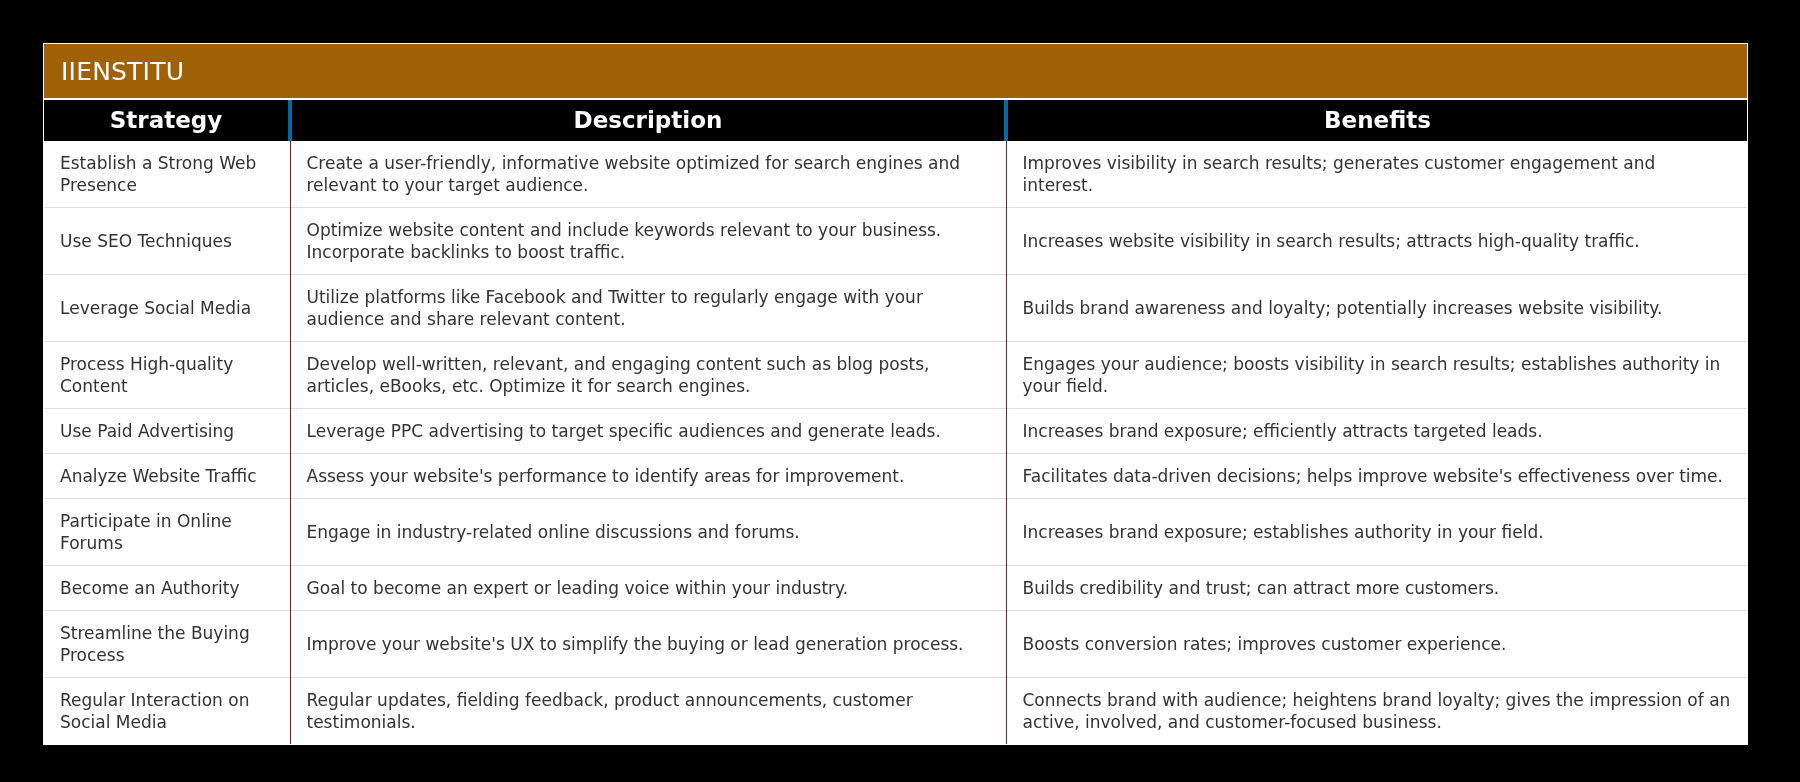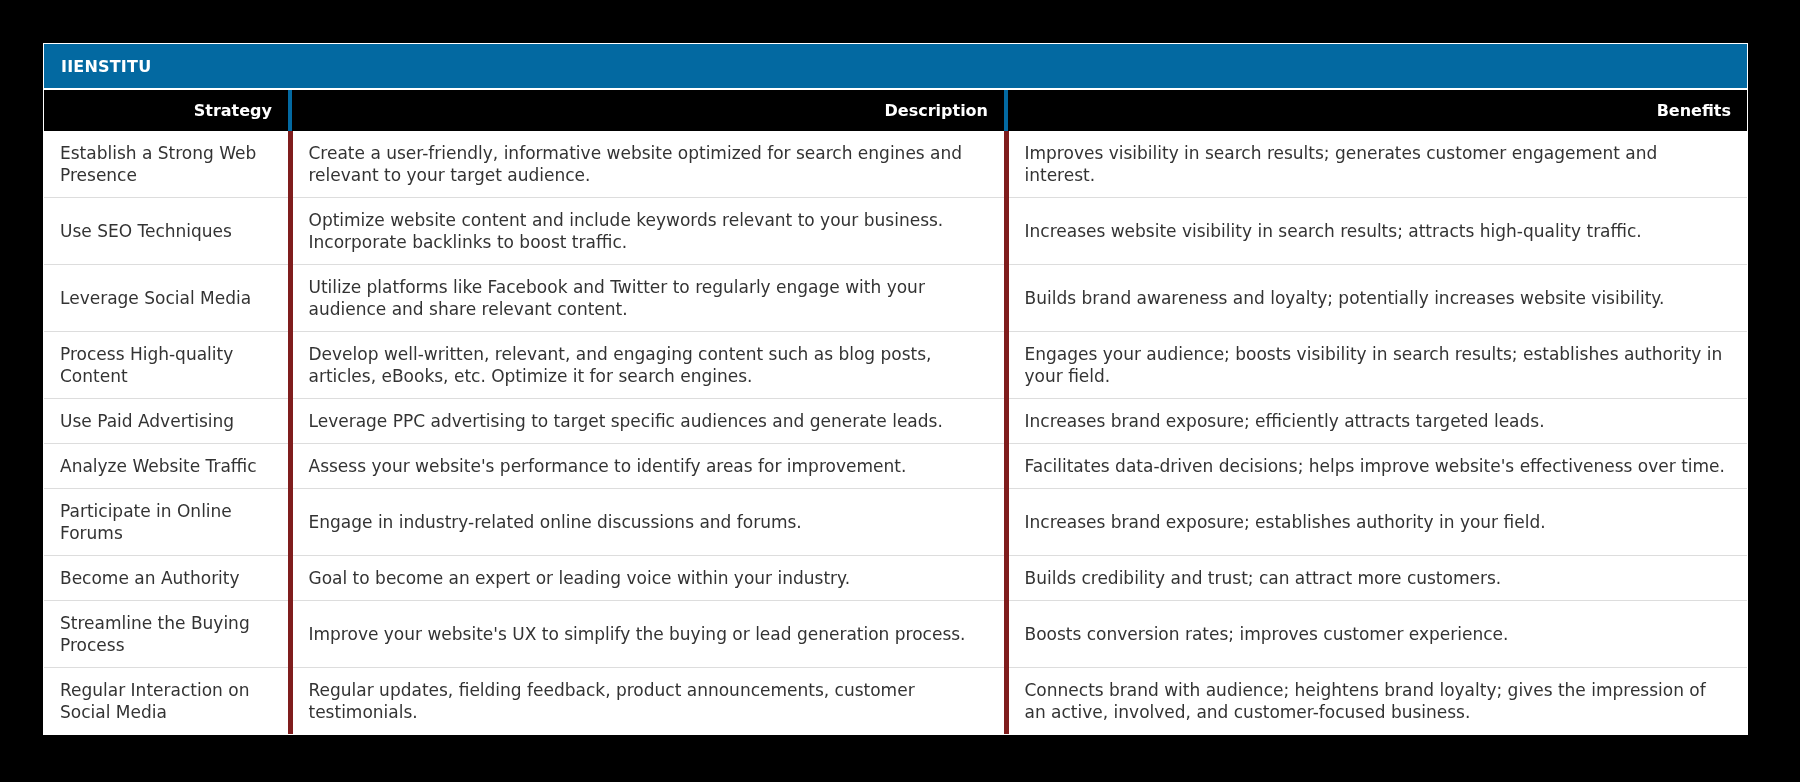--- a/index.html
+++ b/index.html
@@ -14,64 +14,64 @@
   .frame {
     position: absolute;
     left: 43px;
     top: 43px;
     width: 1705px;
     border: 1.5px solid #ffffff;
     background: #000000;
     box-sizing: border-box;
   }
   .title-bar {
-    background: #0369a1;
+    background: #a16207;
     color: #ffffff;
-    font-size: 16px;
-    font-weight: 700;
+    font-size: 25px;
+    font-weight: 400;
     padding: 13px 17px 12px 17px;
     border-bottom: 2px solid #ffffff;
     letter-spacing: 0.2px;
   }
   table.strategy-table {
     width: 100%;
     border-collapse: collapse;
     table-layout: fixed;
     background: #ffffff;
   }
   table.strategy-table col.c1 { width: 246px; }
   table.strategy-table col.c2 { width: 716px; }
   table.strategy-table col.c3 { width: auto;  }
   thead th {
     background: #000000;
     color: #ffffff;
-    font-size: 16px;
+    font-size: 23px;
     font-weight: 700;
-    text-align: right;
+    text-align: center;
     padding: 10px 16px;
     line-height: 21px;
   }
   thead th + th {
     border-left: 4px solid #0369a1;
   }
   tbody td {
     background: #ffffff;
     color: #333333;
     font-size: 17px;
     font-weight: 400;
     line-height: 22px;
     padding: 11px 16px;
     vertical-align: middle;
     border-top: 1px solid #dddddd;
     word-wrap: break-word;
     margin-top: 11px;
   }
   tbody tr:first-child td { border-top: none; }
   tbody td + td {
-    border-left: 5px solid #7f1d1d;
+    border-left: 1px solid #7f1d1d;
   }
 </style>
 </head>
 <body>
 
 <div class="frame">
   <div class="title-bar">IIENSTITU</div>
 
   <table class="strategy-table">
     <colgroup>

